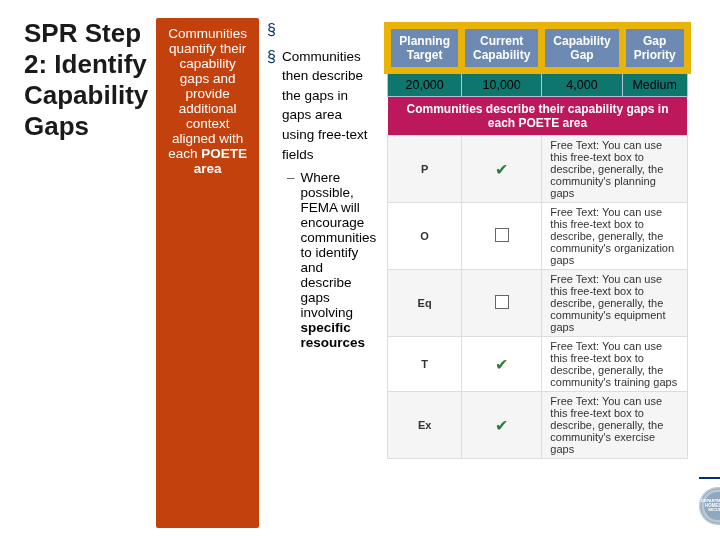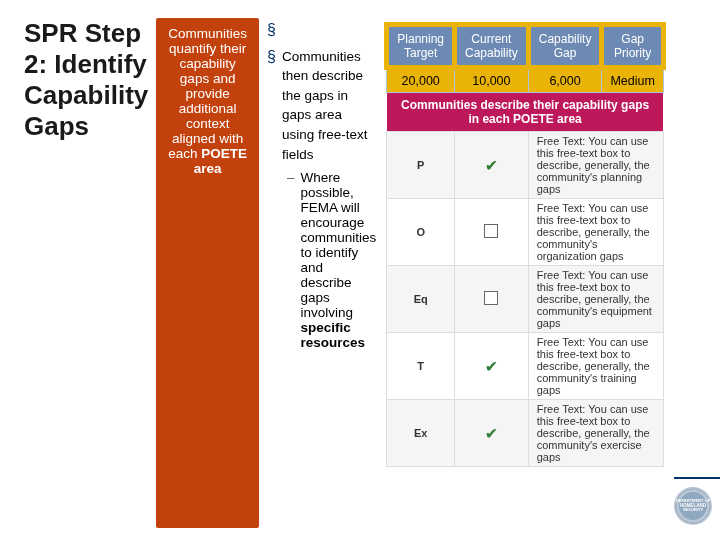--- a/index.html
+++ b/index.html
@@ -75,25 +75,25 @@
     .capability-table {
       width: 100%;
       border-collapse: collapse;
       font-size: 12px;
     }
     .header-row th {
       background: #6d8ab5;
       color: #fff;
       padding: 5px 8px;
       text-align: center;
-      border: 5px solid #eab308;
-      font-weight: normal;
+      border: 7px solid #eab308;
+      font-weight: bold;
     }
     .data-row td {
-      background: #eab308;
+      background: #0f766e;
       text-align: center;
       padding: 4px 8px;
       border: 1px solid #b0c4de;
       font-size: 12.5px;
     }
     .section-header td {
       background: #be185d;
       color: #fff;
       text-align: center;
       padding: 5px 8px;
@@ -226,21 +226,21 @@
           <th>Planning Target</th>
           <th>Current Capability</th>
           <th>Capability Gap</th>
           <th>Gap Priority</th>
         </tr>
       </thead>
       <tbody>
         <tr class="data-row">
           <td>20,000</td>
           <td>10,000</td>
-          <td>6,000</td>
+          <td>4,000</td>
           <td>Medium</td>
         </tr>
         <tr class="section-header">
           <td colspan="4">Communities describe their capability gaps in each POETE area</td>
         </tr>
 
       <tr class="poete-row">
             <td class="poete-label">P</td>
             <td class="checkbox-cell"><span class="checkmark">✔</span></td>
             <td colspan="2" style="font-size: 11px; color: rgb(51, 51, 51); padding: 3px 8px; border: 1px solid rgb(221, 221, 221);">Free Text: You can use this free-text box to describe, generally, the community's planning gaps</td>

